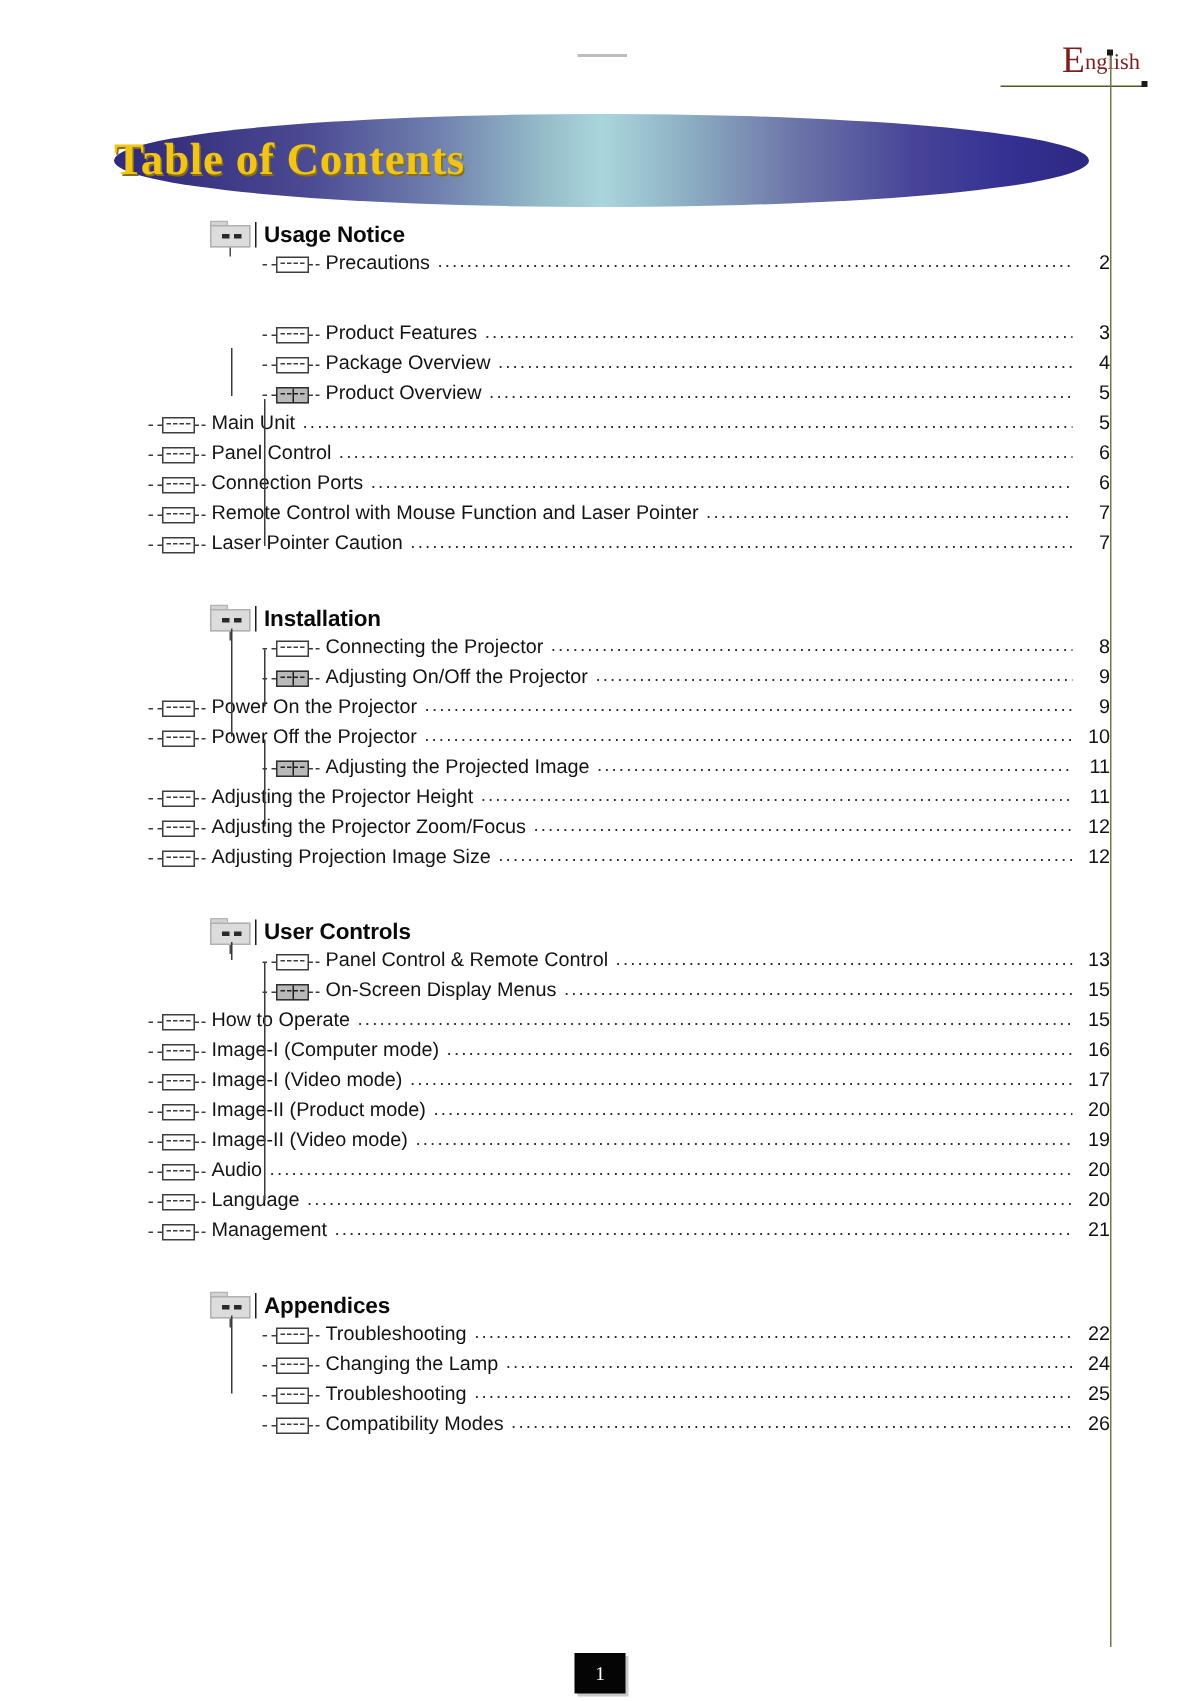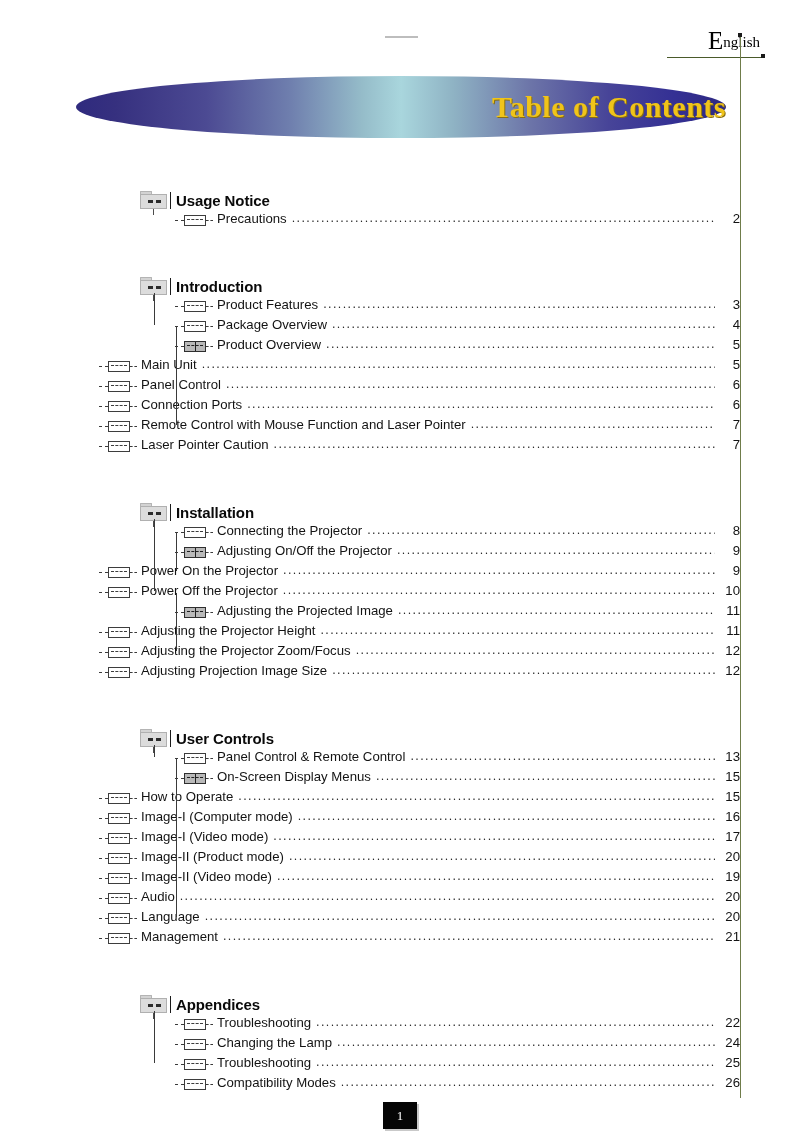--- a/index.html
+++ b/index.html
@@ -24,21 +24,21 @@
     height: 0;
     border-top: 2px solid #bdbdbd;
   }
 
   .english-block {
     position: absolute;
     right: 42px;
     top: 28px;
     text-align: right;
     white-space: nowrap;
-    color: #000000;
+    color: #7f1d1d;
     font-family: "Liberation Serif", serif;
     line-height: 1;
   }
   .english-block .big-e {
     font-size: 25px;
     letter-spacing: 0px;
     vertical-align: -2px;
   }
   .english-block .rest {
     font-size: 15px;
@@ -92,21 +92,21 @@
         #6f7fae 33%,
         #95bcc9 44%,
         #a9d6dd 50%,
         #8fb3c4 58%,
         #6c74a8 70%,
         #474498 82%,
         #343094 92%,
         #2d2880 100%);
     display: flex;
     align-items: center;
-    justify-content: flex-end;
+    justify-content: flex-start;
   }
   .banner-title {
     font-family: "Liberation Serif", serif;
     font-weight: bold;
     font-size: 30px;
     color: #f0c419;
     letter-spacing: 0.5px;
     text-shadow: 1px 1px 0 #8a6f10;
   }
 
@@ -122,21 +122,20 @@
   }
   .section + .section { margin-top: 27px; }
 
   
   .sec-head {
     position: relative;
     display: flex;
     align-items: center;
     height: 22px;
     padding-left: 140px;
-    margin-top: 44px;
   }
   .folder-icon {
     position: relative;
     width: 28px;
     height: 19px;
     flex: 0 0 28px;
     margin-right: 2px;
   }
   .folder-icon .tab {
     position: absolute;
@@ -331,32 +330,20 @@
             <span class="tail"></span>
           </span>
           <span class="label">Precautions</span>
           <span class="dots">........................................................................................................................</span>
           <span class="page">2</span>
         </div>
       </div>
       <div class="trunk" style="left: 153.5px; top: 18px; height: 0px;"></div>
     </div>
     <div class="section">
-      <div class="sec-head">
-        <span class="folder-icon">
-          <span class="tab"></span>
-          <span class="body"></span>
-          <span class="dashes">
-            <i class="d1"></i>
-            <i class="d2"></i>
-          </span>
-          <span class="stem"></span>
-        </span>
-        <span class="sec-title">Introduction</span>
-      </div>
       <div class="entries">
         <div class="entry lvl1">
           <span class="node">
             <span class="lead"></span>
             <span class="box">
               <span class="inner"></span>
             </span>
             <span class="tail"></span>
           </span>
           <span class="label">Product Features</span>

